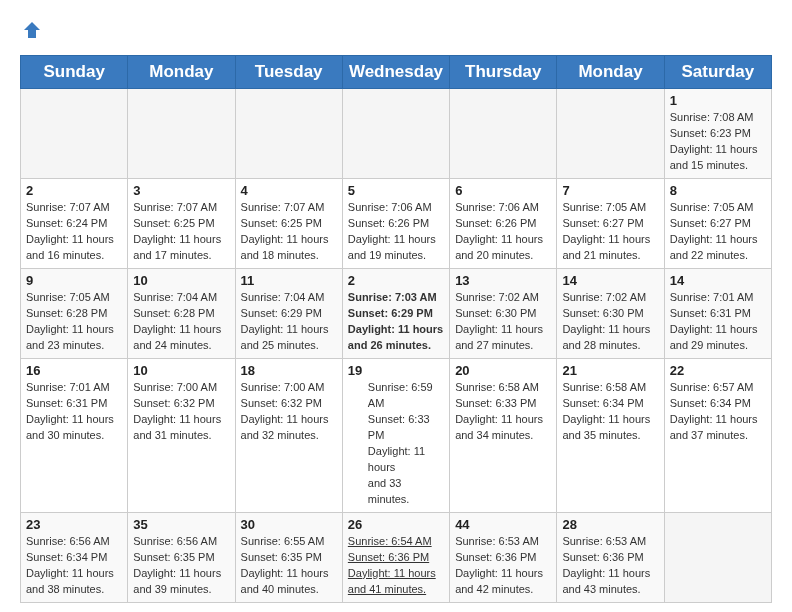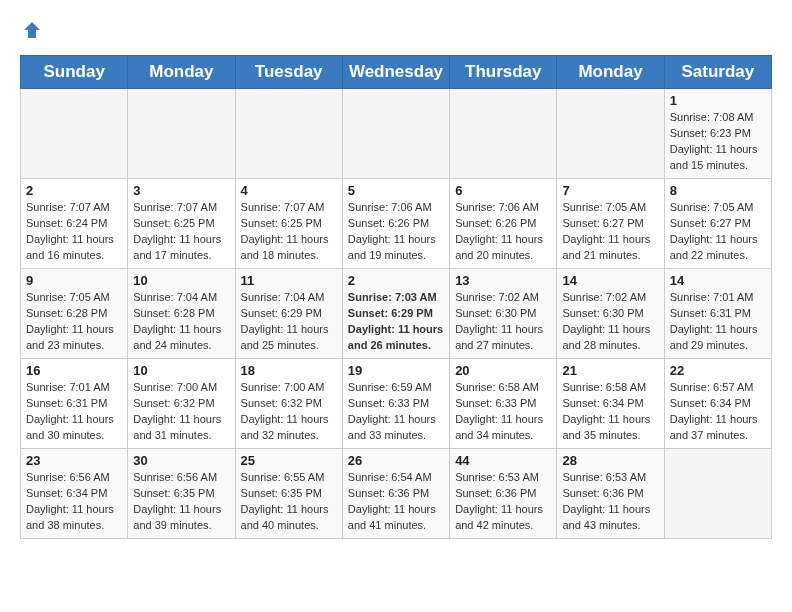--- a/index.html
+++ b/index.html
@@ -251,21 +251,21 @@
         </td>
         <td>
           <span class="day-num">18</span>
           <div class="day-info" style="white-space: pre-line;">Sunrise: 7:00 AM
 Sunset: 6:32 PM
 Daylight: 11 hours
 and 32 minutes.</div>
         </td>
         <td>
           <span class="day-num">19</span>
-          <div class="day-info" style="white-space: pre-line;">Sunrise: 6:59 AM
+          <div class="day-info" style="white-space: pre-line; margin-left: 20px;">Sunrise: 6:59 AM
 Sunset: 6:33 PM
 Daylight: 11 hours
 and 33 minutes.</div>
         </td>
         <td>
           <span class="day-num">20</span>
           <div class="day-info" style="white-space: pre-line;">Sunrise: 6:58 AM
 Sunset: 6:33 PM
 Daylight: 11 hours
 and 34 minutes.</div>
@@ -287,36 +287,36 @@
       </tr>
       <tr>
         <td>
           <span class="day-num">23</span>
           <div class="day-info" style="white-space: pre-line;">Sunrise: 6:56 AM
 Sunset: 6:34 PM
 Daylight: 11 hours
 and 38 minutes.</div>
         </td>
         <td>
-          <span class="day-num">30</span>
+          <span class="day-num">35</span>
           <div class="day-info" style="white-space: pre-line;">Sunrise: 6:56 AM
 Sunset: 6:35 PM
 Daylight: 11 hours
 and 39 minutes.</div>
         </td>
         <td>
-          <span class="day-num">25</span>
+          <span class="day-num">30</span>
           <div class="day-info" style="white-space: pre-line;">Sunrise: 6:55 AM
 Sunset: 6:35 PM
 Daylight: 11 hours
 and 40 minutes.</div>
         </td>
         <td>
           <span class="day-num">26</span>
-          <div class="day-info" style="white-space: pre-line;">Sunrise: 6:54 AM
+          <div class="day-info" style="white-space: pre-line; text-decoration: underline;">Sunrise: 6:54 AM
 Sunset: 6:36 PM
 Daylight: 11 hours
 and 41 minutes.</div>
         </td>
         <td>
           <span class="day-num">44</span>
           <div class="day-info" style="white-space: pre-line;">Sunrise: 6:53 AM
 Sunset: 6:36 PM
 Daylight: 11 hours
 and 42 minutes.</div>

